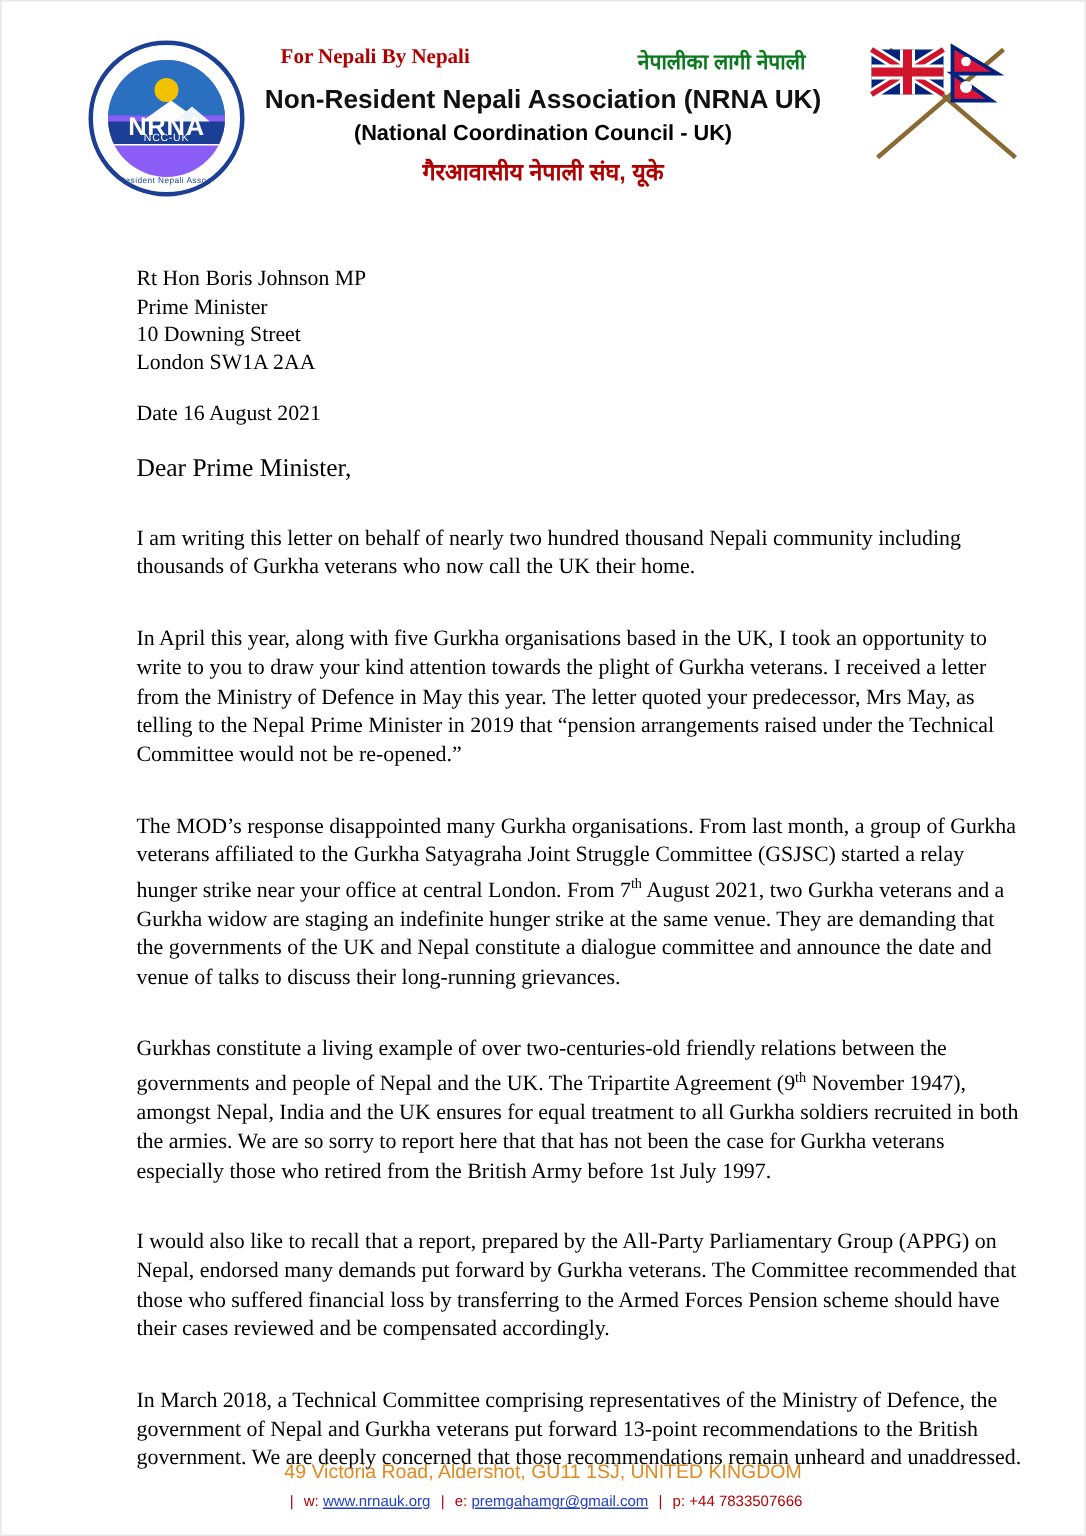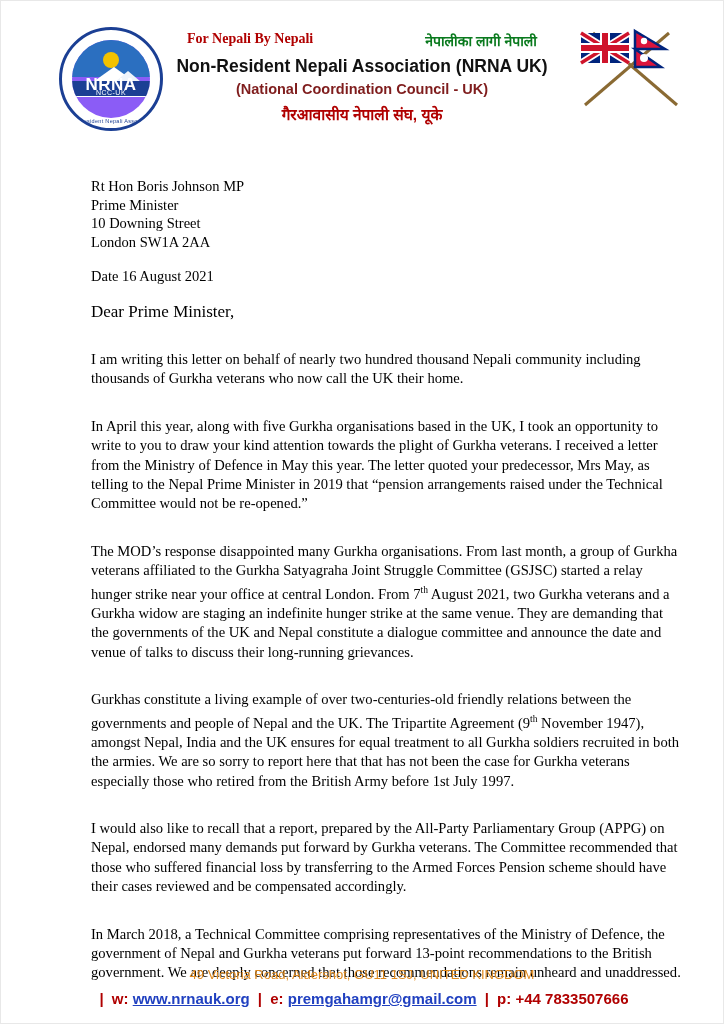--- a/index.html
+++ b/index.html
@@ -162,21 +162,21 @@
     font-family: Liberation Sans, sans-serif;
     font-weight: bold;
     font-size: 17.5px;
     color: #111111;
     margin-bottom: 4px;
   }
   .org-sub {
     font-family: "Liberation Sans", sans-serif;
     font-weight: bold;
     font-size: 14.5px;
-    color: #7f1d1d;
+    color: #000000;
     margin-bottom: 6px;
   }
   .org-np {
     font-family: "Liberation Sans", sans-serif;
     font-weight: bold;
     font-size: 15.5px;
     color: #b00000;
   }
 
   .flag-wrap {
@@ -222,23 +222,22 @@
   }
   .footer-addr {
     color: #e08a1e;
     font-family: Liberation Sans, sans-serif;
     font-size: 13px;
     margin-bottom: 8px;
     margin-top: 13px;
   }
   .footer-contacts {
     font-family: "Liberation Sans", sans-serif;
-    font-size: 15px;
+    font-size: 10px;
     color: #b00000;
-    font-weight: bold;
   }
   .footer-contacts .sep { color: #b00000; padding: 0 4px; }
   .footer-contacts a {
     color: #2040c0;
     text-decoration: underline;
   }
   .footer-contacts .plain { color: #b00000; }
 </style>
 </head>
 <body>

